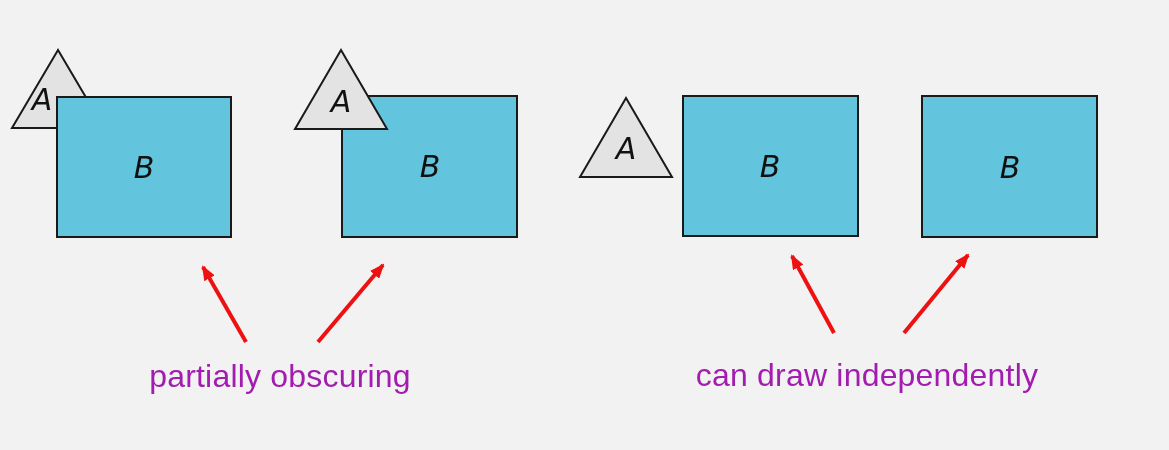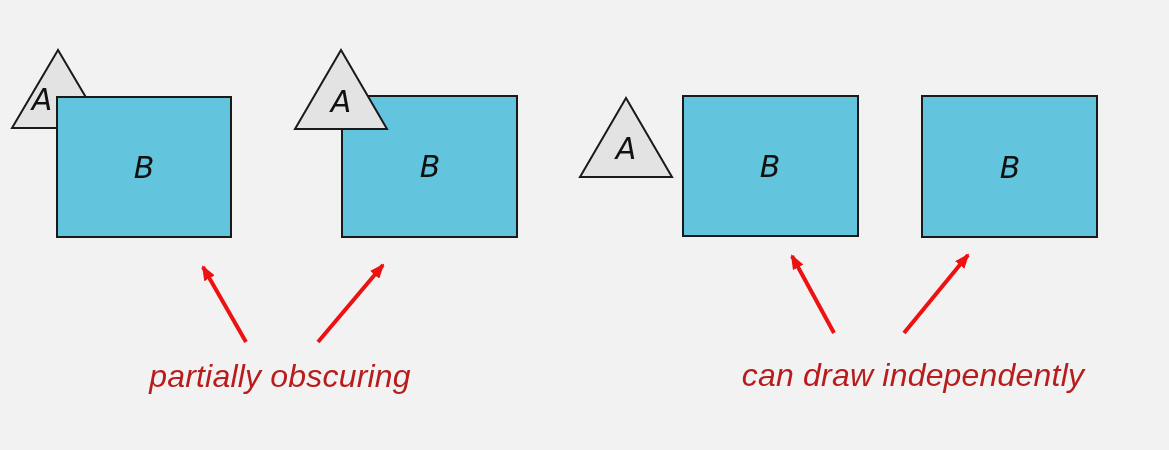--- a/index.html
+++ b/index.html
@@ -22,27 +22,26 @@
   .shape-label {
     font-family: "DejaVu Sans", "Liberation Sans", sans-serif;
     font-style: italic;
     font-size: 30px;
     fill: #111111;
   }
   .caption {
     position: absolute;
     transform: translate(-50%, -50%);
     font-size: 32px;
-    color: #b91c1c;
+    color: #a21caf;
     white-space: nowrap;
     letter-spacing: 0.2px;
-    font-style: italic;
   }
   .caption-left  { left: 280px; top: 376px; }
-  .caption-right { left: 913px; top: 375px; }
+  .caption-right { left: 867px; top: 375px; }
 </style>
 </head>
 <body>
 
 <div class="canvas">
 
   <svg class="diagram-svg" viewBox="0 0 1169 450" xmlns="http://www.w3.org/2000/svg">
     <defs>
       <marker id="arrowhead" markerWidth="15" markerHeight="12" refX="13" refY="6" orient="auto" markerUnits="userSpaceOnUse">
         <polygon points="0,0 15,6 0,12" fill="#ee1111"></polygon>

